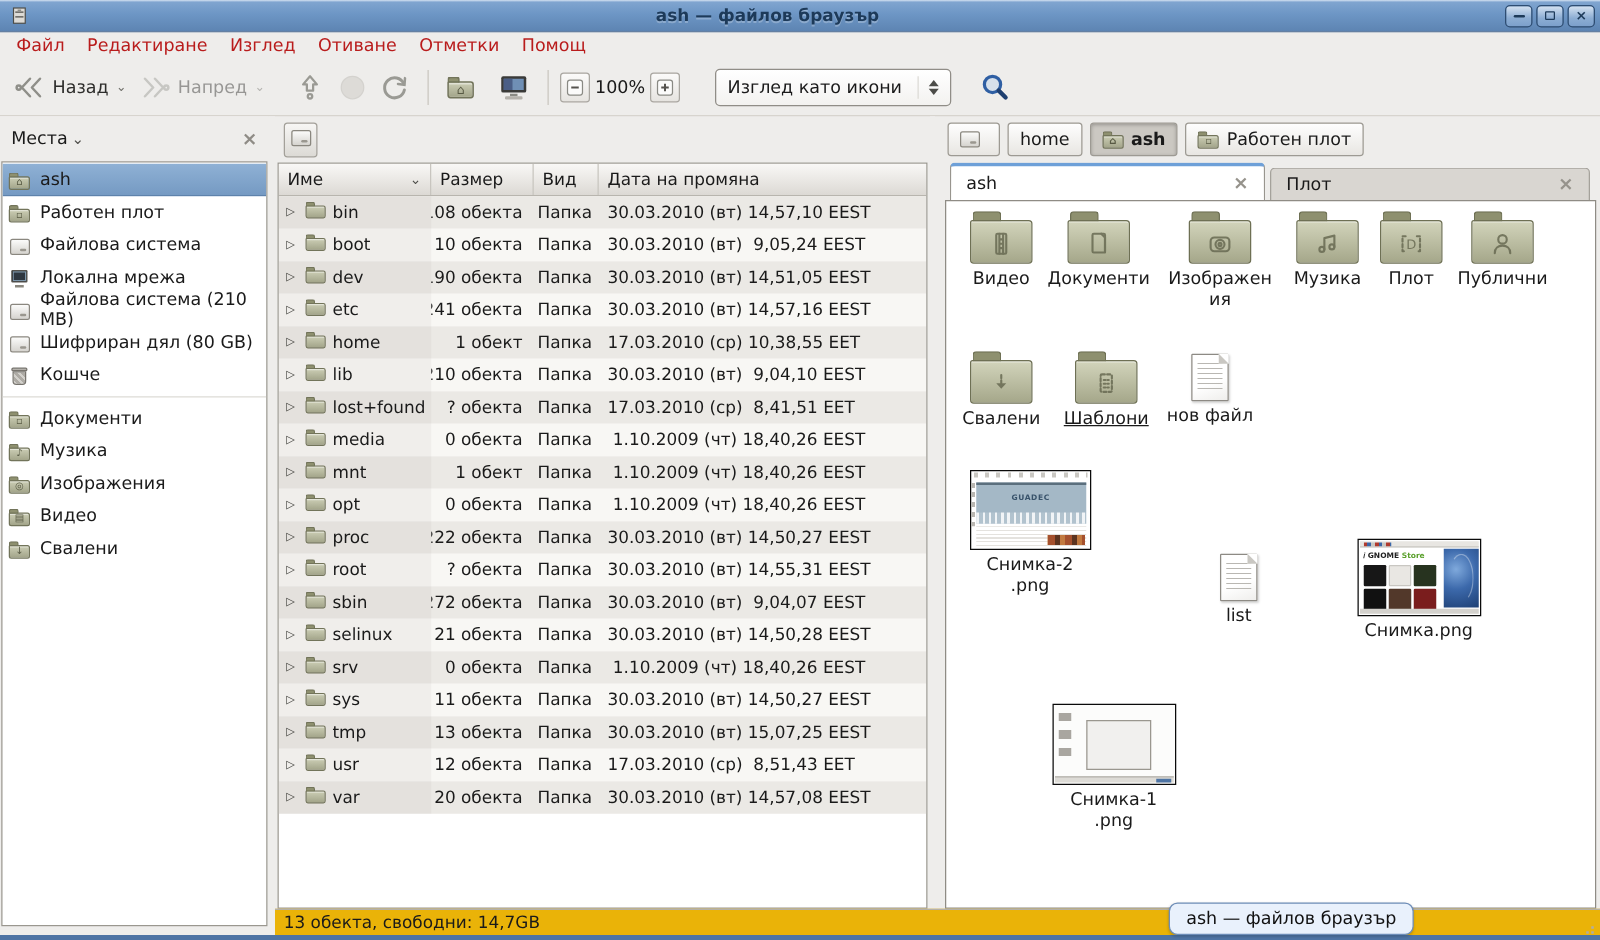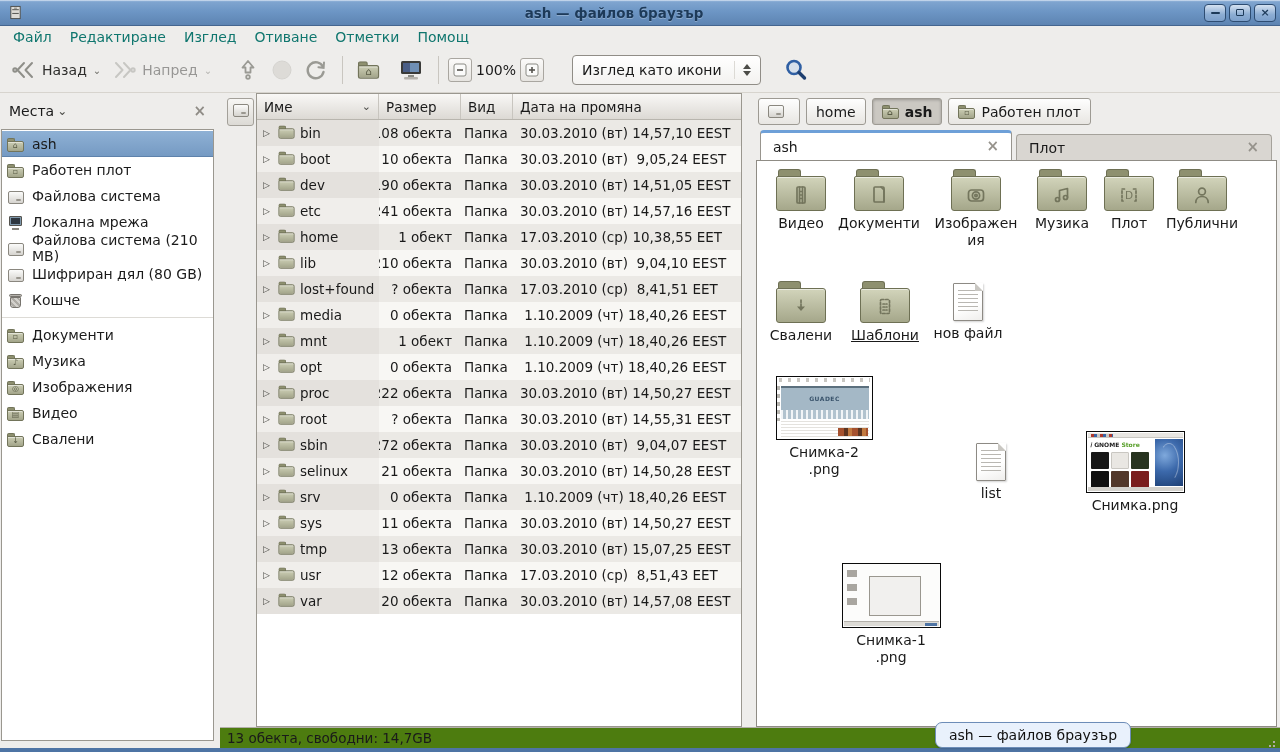--- a/index.html
+++ b/index.html
@@ -17,21 +17,21 @@
            text-shadow:0 1px 0 rgba(255,255,255,.25); }
   .winbtns { display:flex; gap:3px; }
   .wbtn { width:22px; height:18px; border:1px solid #2e4d72; border-radius:4px;
     background:linear-gradient(#d5e2f1,#8cadd3 60%,#7ca0cb); display:flex; align-items:center;
     justify-content:center; font-size:11px; font-weight:bold; color:#1d3a59; line-height:1; cursor:default; }
   .g-max { width:8px; height:7px; border:1.5px solid #1d3a59; display:inline-block; border-radius:1px; }
   .g-min { width:9px; height:2px; background:#1d3a59; display:inline-block; border-radius:1px; }
 
   
   .menubar { height:22px; display:flex; align-items:center; padding-left:4px; background:#eeedeb; }
-  .mitem { padding:2px 9px; font-size:14px; color:#0f766e; }
+  .mitem { padding:2px 9px; font-size:14px; color:#b91c1c; }
 
   
   .toolbar { height:45px; display:flex; align-items:center; padding-left:6px;
              background:#eeedeb; border-bottom:1px solid #d7d4ce; }
   .tbtn { display:flex; align-items:center; gap:5px; padding:5px 5px; border:none; background:none;
           border-radius:3px; font-family:inherit; font-size:14px; color:#2e2e2c; }
   .tbtn .tdrop { font-size:10px; color:#6e6e68; margin-left:1px; }
   .tbtn.disabled { opacity:.45; }
   .tsep { width:1px; height:28px; background:#c9c6c0; margin:0 9px; }
   .sqbtn { width:24px; height:24px; border:1px solid #a9a6a0; border-radius:3px;
@@ -86,21 +86,21 @@
   .mnet .std { position:absolute; bottom:0; left:4px; width:7px; height:2px; background:#8a877f; }
   
   .mtrash { position:relative; width:13px; height:14px; display:inline-block; }
   .mtrash .lid { position:absolute; top:0; left:0; right:0; height:3px; background:#b5b2ac;
                  border:1px solid #77746e; border-radius:2px; }
   .mtrash .can { position:absolute; top:3px; left:1px; right:1px; bottom:0; border:1px solid #77746e;
                  border-radius:0 0 3px 3px;
                  background:repeating-linear-gradient(45deg,#d3d1cc 0 2px,#aeaba5 2px 4px); }
 
   
-  .midpanel { width:524px; display:flex; flex-direction:row; }
+  .midpanel { width:524px; display:flex; flex-direction:column; }
   .mid-top { height:37px; display:flex; align-items:center; padding-left:7px; }
   .loc-btn { width:27px; height:28px; border:1px solid #a3a099; border-radius:3px;
              background:linear-gradient(#f7f6f4,#dcdad5); display:flex; align-items:center; justify-content:center; }
   .treewrap { flex:1; margin:0 2px; border:1px solid #9a978f; background:#fff; overflow:hidden;
               display:flex; flex-direction:column; font-size:13.5px; }
   .thead { display:grid; grid-template-columns:122px 82px 52px 1fr; height:26px; flex:none;
            background:linear-gradient(#f9f8f6,#dcd9d4); border-bottom:1px solid #b8b5ae; }
   .hcell { display:flex; align-items:center; padding:0 7px; border-right:1px solid #c8c5bf;
            white-space:nowrap; overflow:hidden; }
   .hcell:last-child { border-right:none; }
@@ -111,21 +111,21 @@
   .trow:nth-child(even) { background:#f8f7f4; }
   .tcell { display:flex; align-items:center; overflow:hidden; white-space:pre; }
   .c-name { gap:5px; padding-left:3px; background:rgba(90,85,70,.05); }
   .c-size { justify-content:flex-end; padding-right:9px; }
   .c-type { padding-left:3px; }
   .c-date { padding-left:7px; }
   .expander { width:13px; text-align:center; font-size:9px; color:#44443f; flex:none; }
   .tfold { flex:none; transform:scale(.95); }
 
   
-  .statusbar { height:21px; background:#4d7c0f; border-top:1px solid #b3b0aa; display:flex;
+  .statusbar { height:21px; background:#eab308; border-top:1px solid #b3b0aa; display:flex;
                align-items:center; padding-left:7px; font-size:13.5px; position:relative; }
   .grip { position:absolute; right:5px; bottom:5px; width:2px; height:2px; background:#b0ada6;
           box-shadow:-4px 4px 0 #b0ada6, 0 4px 0 #b0ada6, -8px 8px 0 #b0ada6, -4px 8px 0 #b0ada6, 0 8px 0 #b0ada6; }
 
   
   .rpanel { flex:1; display:flex; flex-direction:column; min-width:0; }
   .crumbs { height:37px; display:flex; align-items:center; gap:6px; padding-left:10px; }
   .crumb { height:27px; border:1px solid #9d9a93; border-radius:3px;
            background:linear-gradient(#fefefe,#e8e6e2); display:flex; align-items:center; gap:6px;
            padding:0 9px; font-family:inherit; font-size:14px; color:#1a1a1a; }

